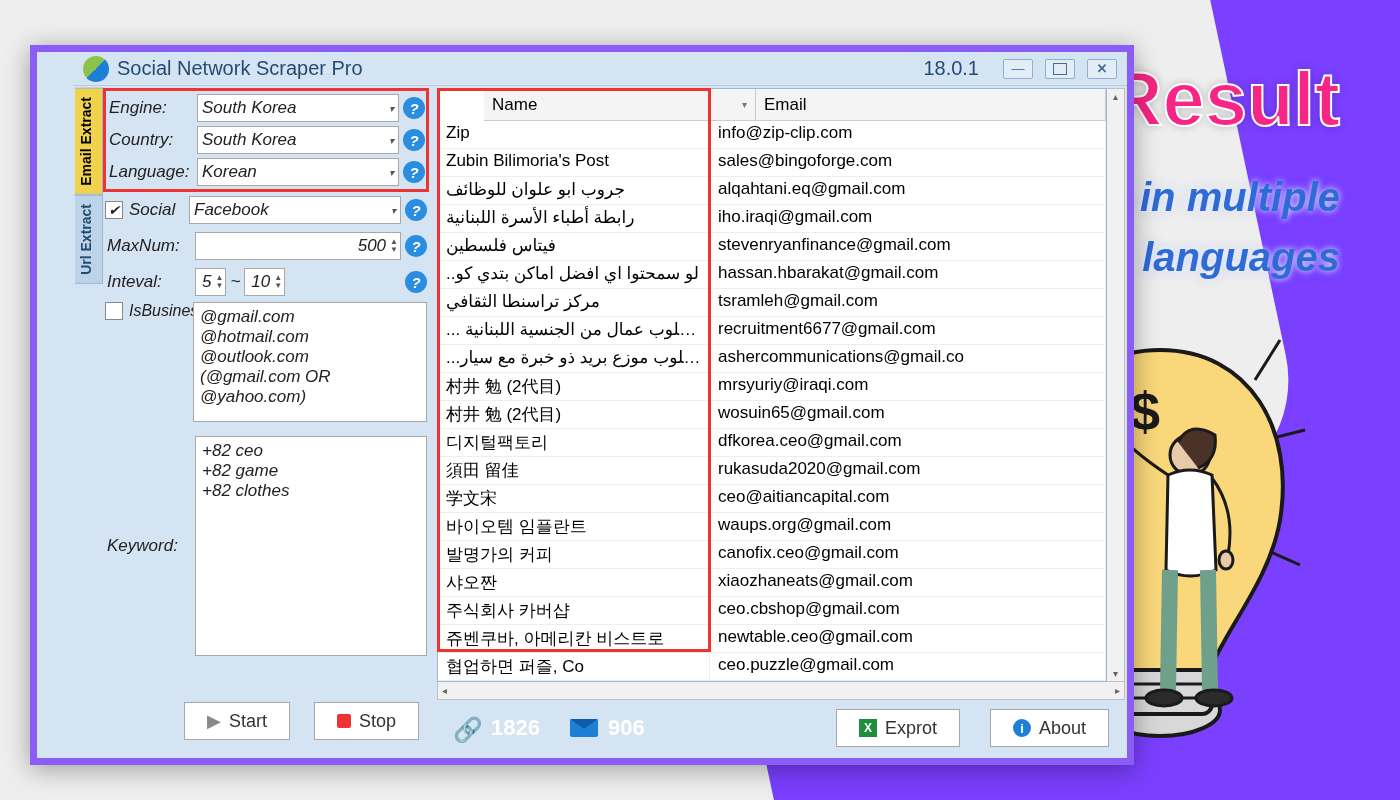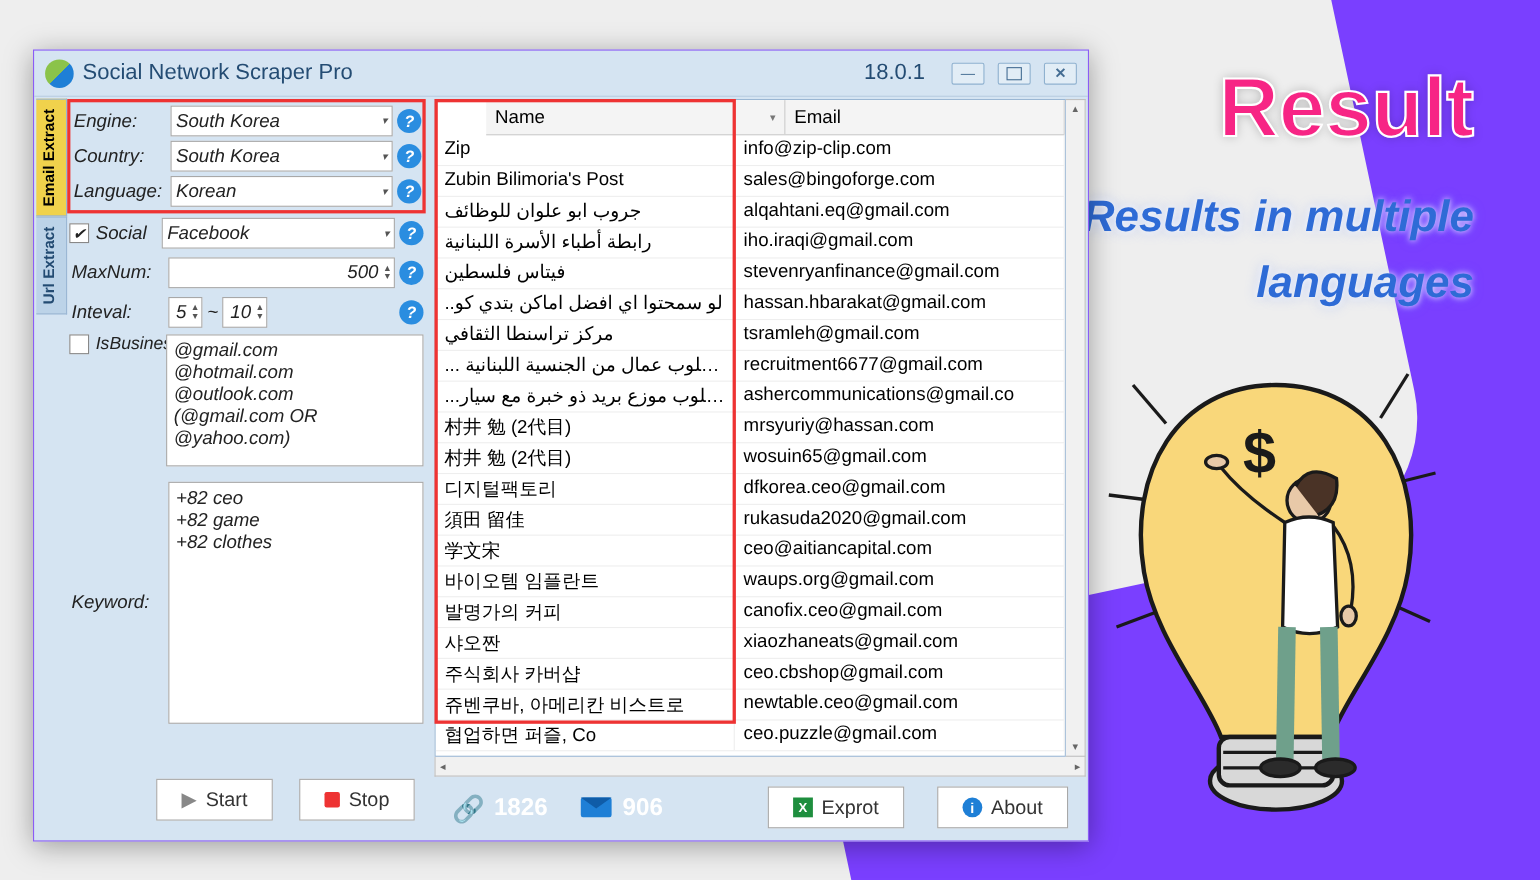--- a/index.html
+++ b/index.html
@@ -49,26 +49,26 @@
   .promo-sub.line1 { top: 175px; }
   .promo-sub.line2 { top: 235px; }
   .bulb {
     position: absolute; bottom: 20px; right: 80px;
     z-index: 4;
   }
   
   .app-window {
     position: absolute;
     top: 45px; left: 30px;
-    width: 960px; height: 720px;
+    width: 1104px; height: 720px;
     background: #d5e4f2;
-    border: 1px solid #8b5cf6;
+    border: 7px solid #8b5cf6;
     box-shadow: 0 4px 24px rgba(0,0,0,.35);
     z-index: 10;
-    display: flex; flex-direction: column;
+    display: flex; flex-direction: column; padding-left: 36px;
   }
   .titlebar {
     height: 42px;
     display: flex; align-items: center;
     padding: 0 10px;
     gap: 8px;
     border-bottom: 1px solid #b8cde0;
   }
   .titlebar .app-icon {
     width: 26px; height: 26px;
@@ -410,21 +410,21 @@
               <div class="grid-row">
                 <div class="cell col-name">... مطلوب عمال من الجنسية اللبنانية</div>
                 <div class="cell col-email">recruitment6677@gmail.com</div>
               </div>
               <div class="grid-row">
                 <div class="cell col-name">...مطلوب موزع بريد ذو خبرة مع سيار</div>
                 <div class="cell col-email">ashercommunications@gmail.co</div>
               </div>
               <div class="grid-row">
                 <div class="cell col-name">村井 勉 (2代目)</div>
-                <div class="cell col-email">mrsyuriy@hassan.com</div>
+                <div class="cell col-email">mrsyuriy@iraqi.com</div>
               </div>
               <div class="grid-row">
                 <div class="cell col-name">村井 勉 (2代目)</div>
                 <div class="cell col-email">wosuin65@gmail.com</div>
               </div>
               <div class="grid-row">
                 <div class="cell col-name">디지털팩토리</div>
                 <div class="cell col-email">dfkorea.ceo@gmail.com</div>
               </div>
               <div class="grid-row">

